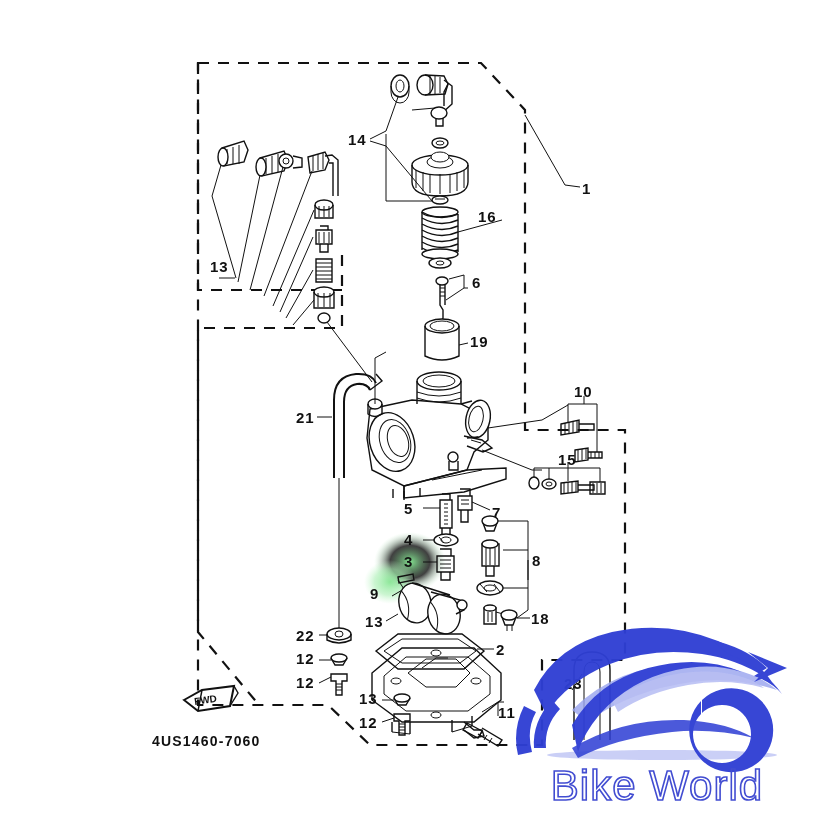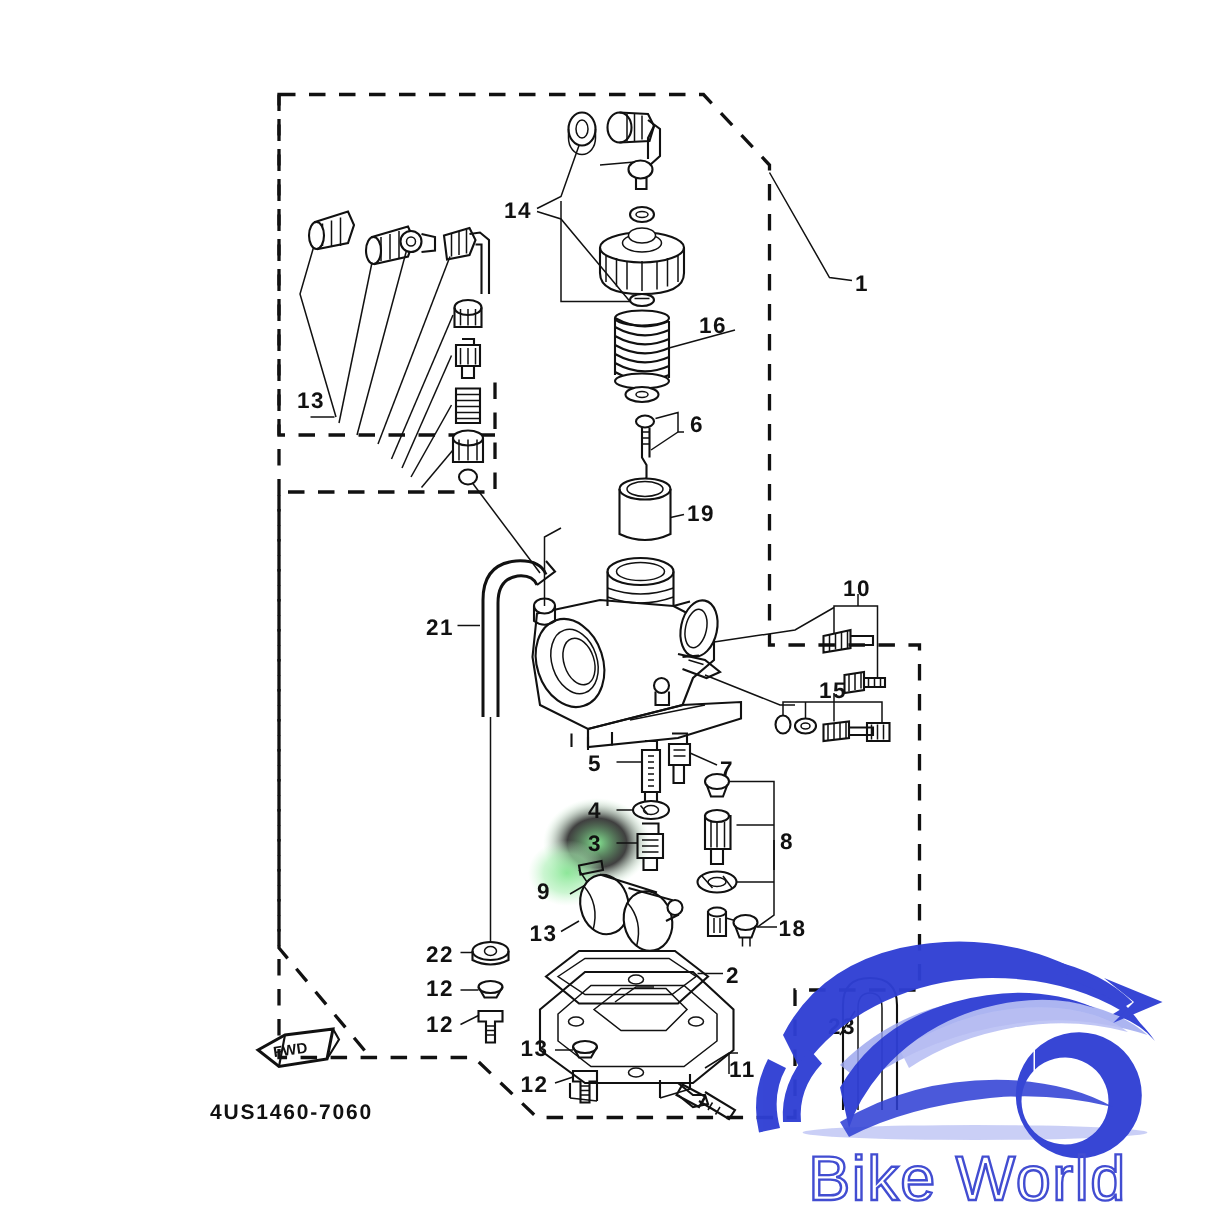--- a/index.html
+++ b/index.html
@@ -9,21 +9,21 @@
   }
   body {
     width: 818px;
     height: 818px;
     position: relative;
     overflow: hidden;
     font-family: "Liberation Sans", sans-serif;
   }
   #diagram-root {
     position: absolute;
-    left: 0; top: 0;
+    left: 12px; top: 0;
     width: 798px;
     height: 818px;
     text-align: right;
   }
   #diagram-svg {
     position: absolute;
     left: 0; top: 0;
     width: 818px;
     height: 818px;
   }

